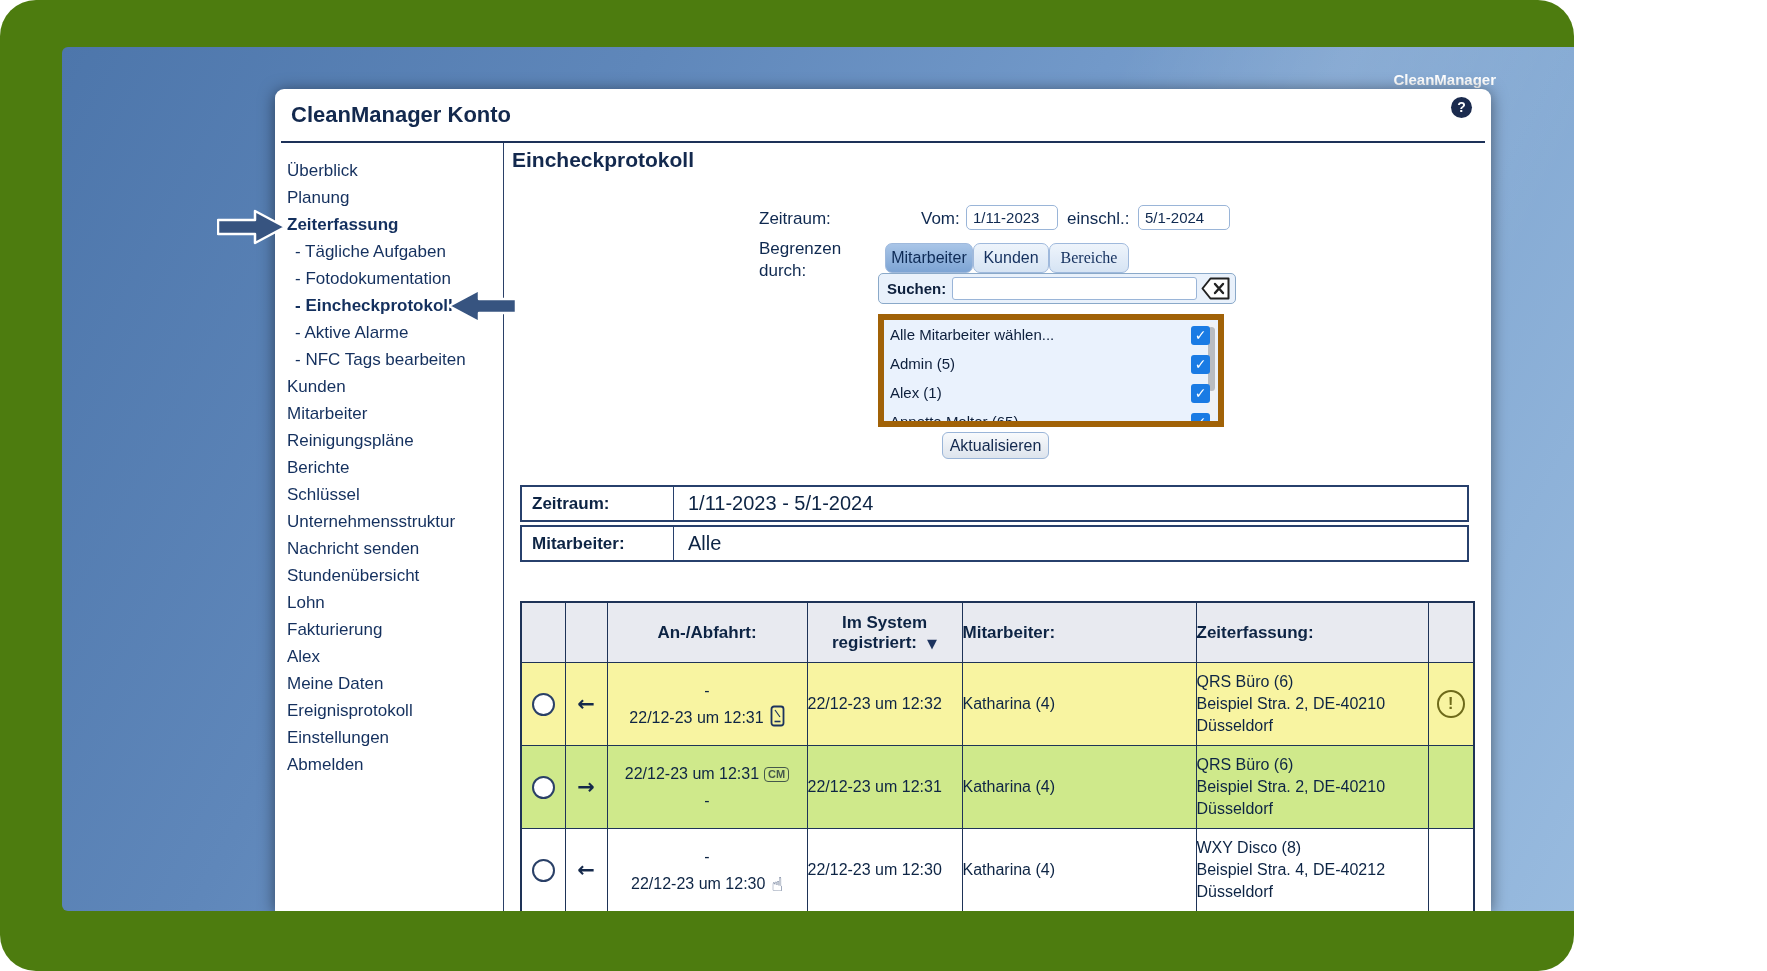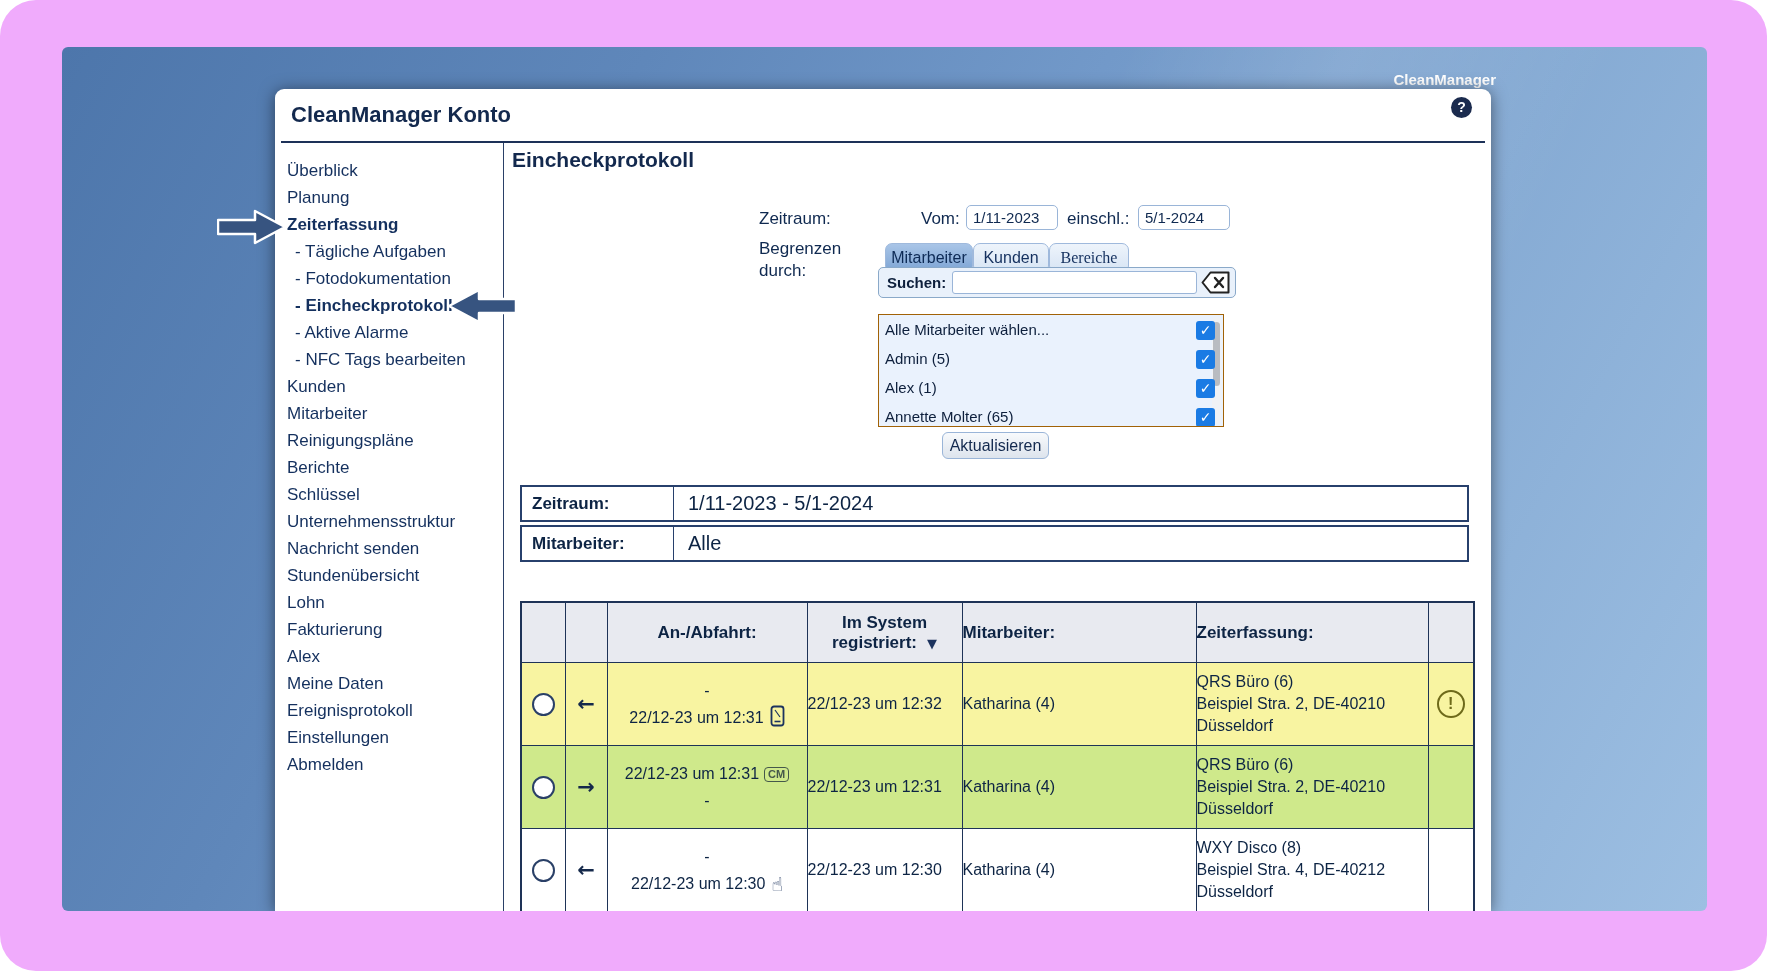--- a/index.html
+++ b/index.html
@@ -1,20 +1,20 @@
 <!DOCTYPE html>
 <html><head>
 <meta charset="utf-8">
 <style>
   html,body{margin:0;padding:0;background:#ffffff;width:1767px;height:971px;
     font-family:"Liberation Sans",sans-serif;-webkit-font-smoothing:antialiased;}
   .sym{font-family:"DejaVu Sans",sans-serif;}
 
   
-  .bezel{position:absolute;inset:0;width:1767px;height:971px;background:#f0abfc;
+  .bezel{position:absolute;inset:0;width:1574px;height:971px;background:#4d7c0f;
     border-radius:36px;overflow:hidden;}
   .desktop{position:absolute;left:62px;top:47px;width:1645px;height:864px;
     border-radius:6px;overflow:hidden;
     background:linear-gradient(118deg,#4d76ab 0%,#5f87ba 28%,#7299c9 50%,#86abd4 72%,#9dbfe2 100%);}
   .desktop::before{content:"";position:absolute;inset:0;
     background:linear-gradient(115deg,transparent 52%,rgba(255,255,255,0.10) 63%,transparent 76%);}
   .brand{position:absolute;top:24px;right:211px;color:#ffffff;font-weight:bold;font-size:15px;}
 
   
   .window{position:absolute;left:213px;top:42px;width:1216px;height:822px;background:#ffffff;
@@ -48,21 +48,21 @@
   .tab.active{background:linear-gradient(#a9c5e7,#7da4d4);color:#0d2a55;}
 
   .search-panel{box-sizing:border-box;width:358px;height:31px;background:#e9f1fb;
     border:1px solid #8aa9c9;border-radius:5px;display:flex;align-items:center;padding:0 4px 0 8px;}
   .search-label{font-size:15px;font-weight:bold;color:#0d1f3c;margin-right:6px;}
   .search-input{flex:1;height:21px;border:1px solid #9ab5d8;border-radius:3px;font-size:14px;
     padding:0 5px;font-family:"Liberation Sans",sans-serif;}
   .clear-btn{margin-left:4px;cursor:pointer;display:flex;align-items:center;}
 
   .list-box{box-sizing:border-box;width:346px;height:113px;background:#eaf2fd;
-    border:1px solid #a16207;overflow:hidden;position:relative;}
+    border:6px solid #a16207;overflow:hidden;position:relative;}
   .list-row{position:absolute;left:6px;right:34px;height:22px;font-size:15px;color:#0d1f3c;cursor:pointer;}
   .cbx{position:absolute;right:-26px;top:0;width:19px;height:19px;border-radius:3px;
     background:#1a7be4;color:#fff;font-size:14px;font-weight:bold;text-align:center;line-height:19px;cursor:pointer;}
   .list-scroll{position:absolute;right:2px;top:2px;width:9px;bottom:2px;background:#f0f2f5;border-radius:4px;}
   .list-thumb{position:absolute;left:1px;top:5px;width:7px;height:64px;background:#b9bcc1;border-radius:4px;cursor:pointer;}
 
   .update-btn{box-sizing:border-box;width:107px;height:27px;border:1px solid #9ab5d8;border-radius:6px;
     background:linear-gradient(#f8fafc,#dde4ed);font-size:16px;color:#13294e;cursor:pointer;
     font-family:"Liberation Sans",sans-serif;}
 
@@ -147,21 +147,21 @@
           <div class="abs flabel" style="left:563px;top:66px">einschl.:</div>
           <input class="abs finput" style="left: 634px; top: 62px; width: 92px;" value="5/1-2024">
 
           <div class="abs flabel" style="left:255px;top:95px;width:96px;line-height:22px">Begrenzen durch:</div>
           <div class="abs tabs" style="left:381px;top:100px" id="tabs">
               <div class="tab active" style="width: 88px;">Mitarbeiter</div>
               <div class="tab" style="width: 76px;">Kunden</div>
               <div class="tab" style="width: 80px; font-family: Liberation Serif, serif;">Bereiche</div>
             </div>
 
-          <div class="abs search-panel" style="left:374px;top:124px">
+          <div class="abs search-panel" style="left:374px;top:130px">
             <span class="search-label">Suchen:</span>
             <input class="search-input" value="" style="">
             <span class="clear-btn">
               <svg width="30" height="23" viewBox="0 0 30 23">
                 <path d="M9.5 1.5 H27.5 V21.5 H9.5 L1.5 11.5 Z" fill="#ffffff" stroke="#222222" stroke-width="2" stroke-linejoin="round"></path>
                 <path d="M14 7 L22 16 M22 7 L14 16" stroke="#222222" stroke-width="2.4" stroke-linecap="round"></path>
               </svg>
             </span>
           </div>
 

